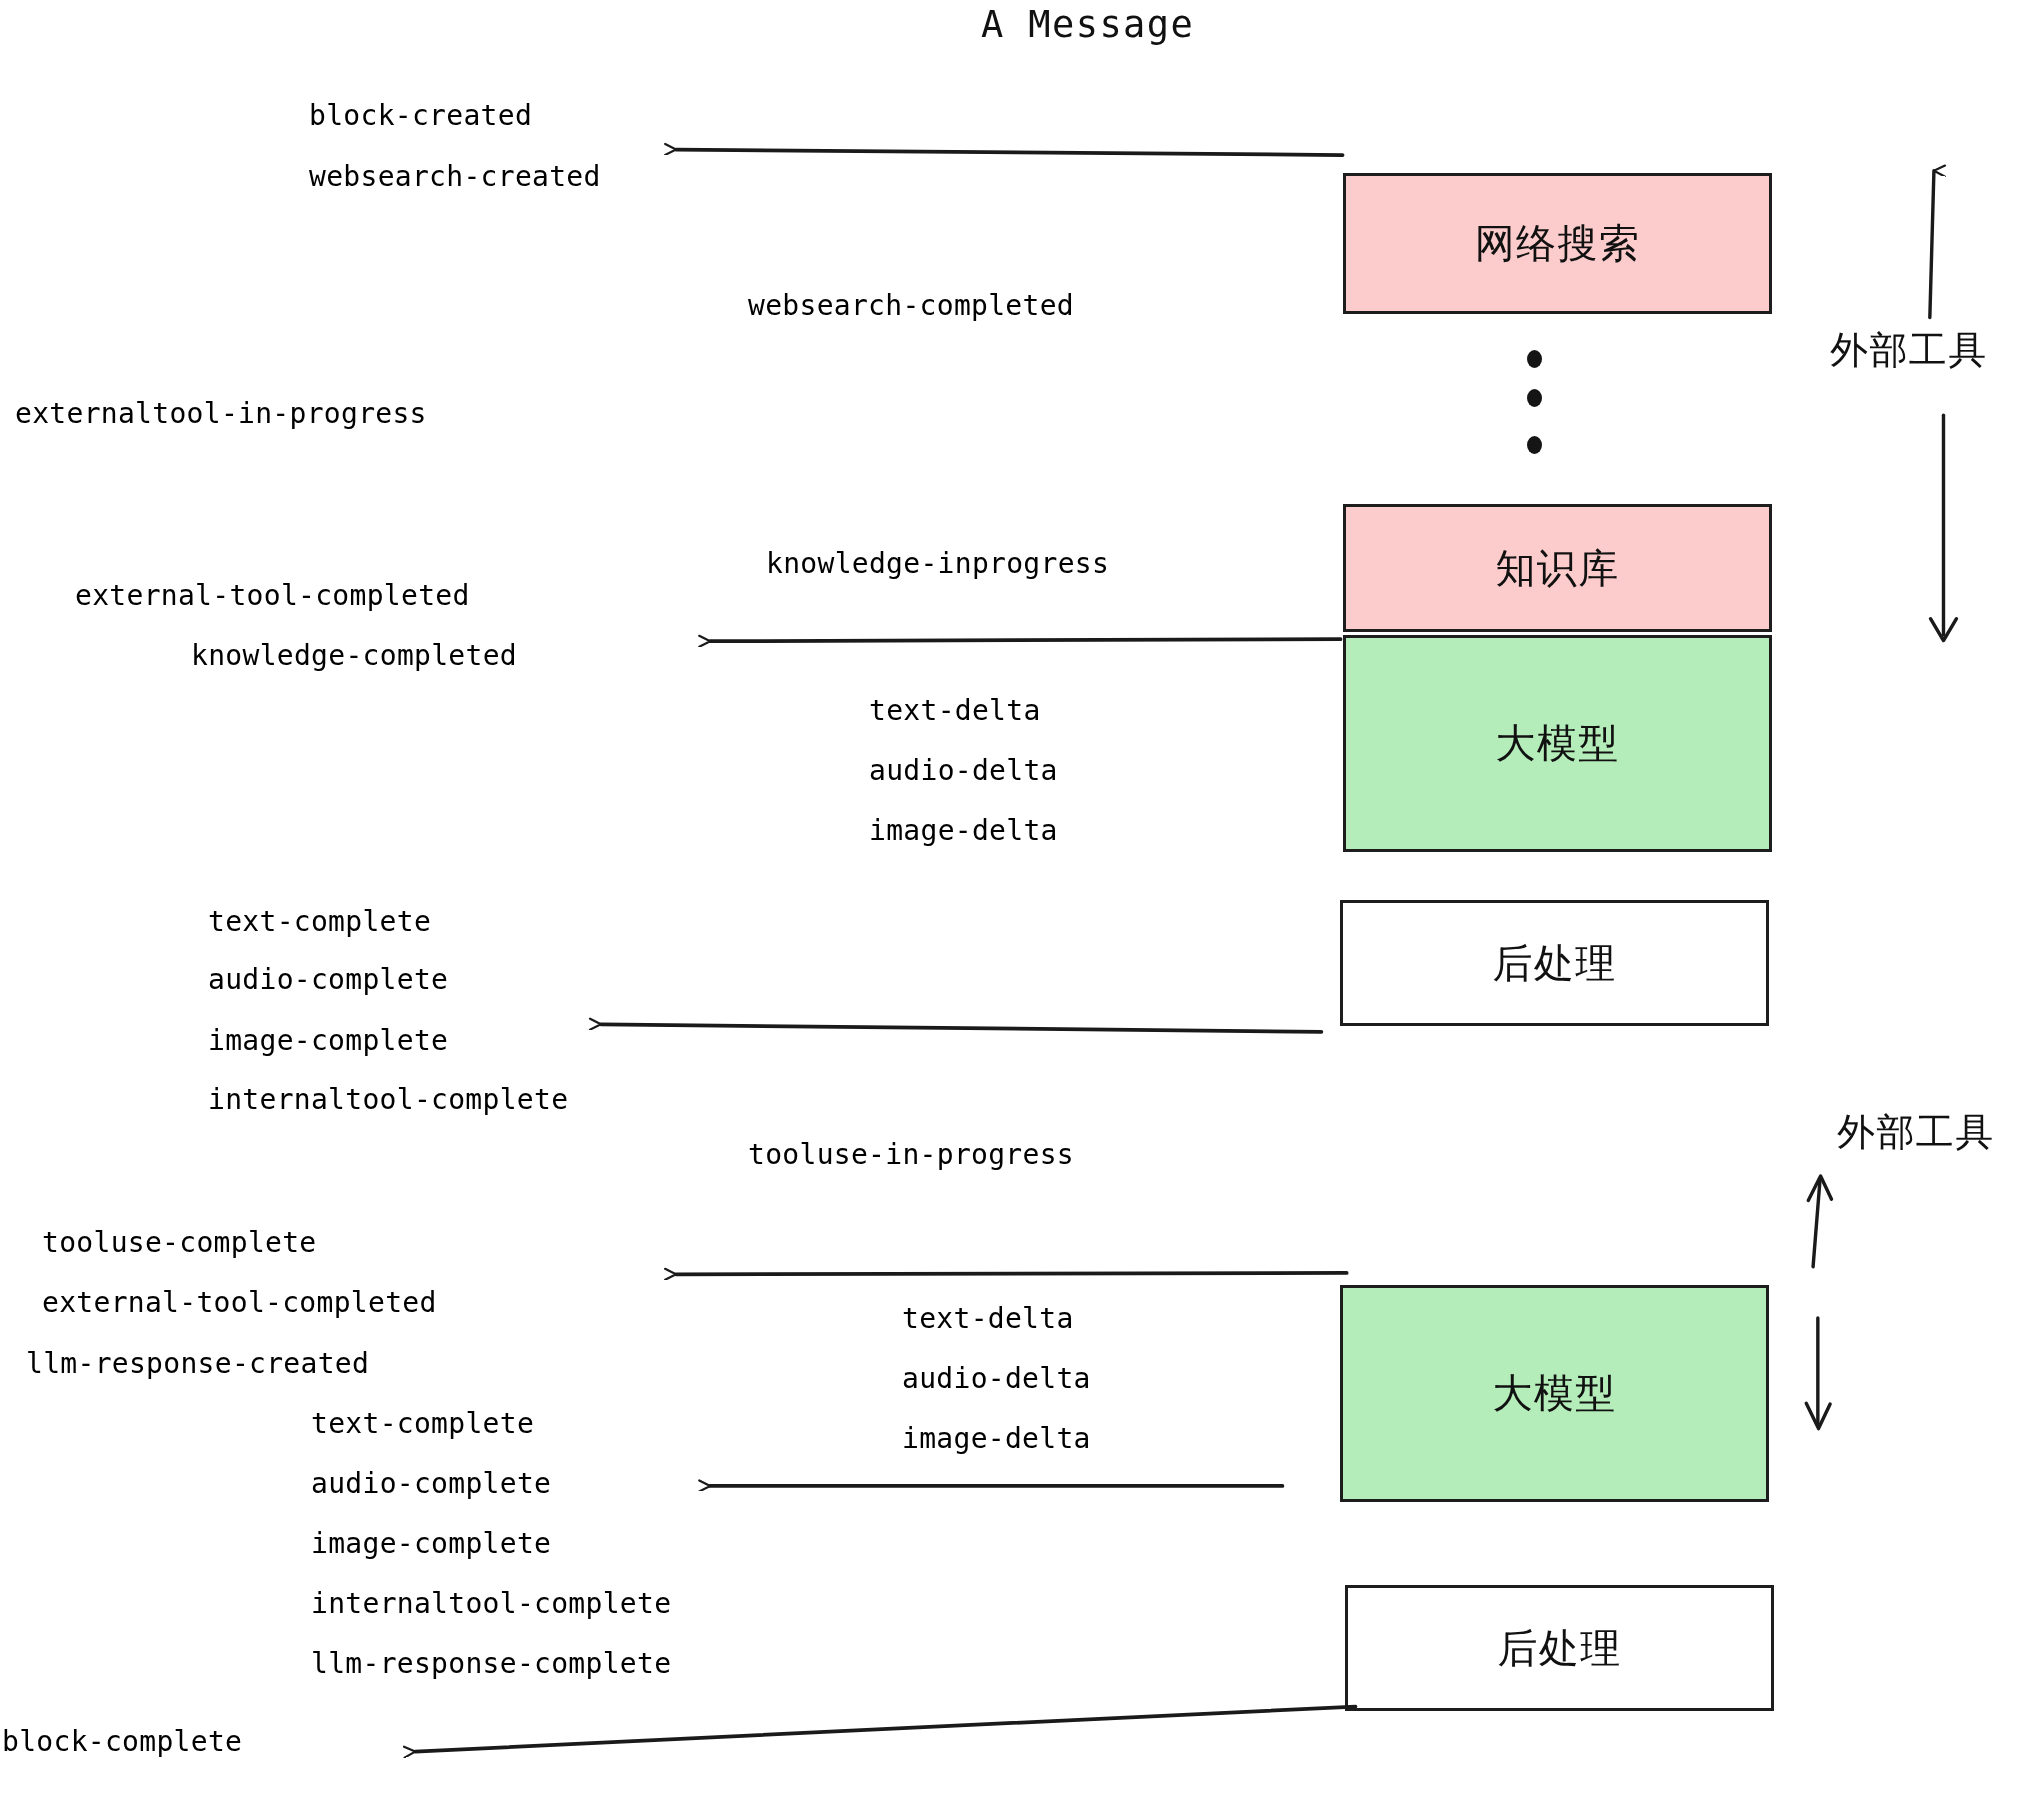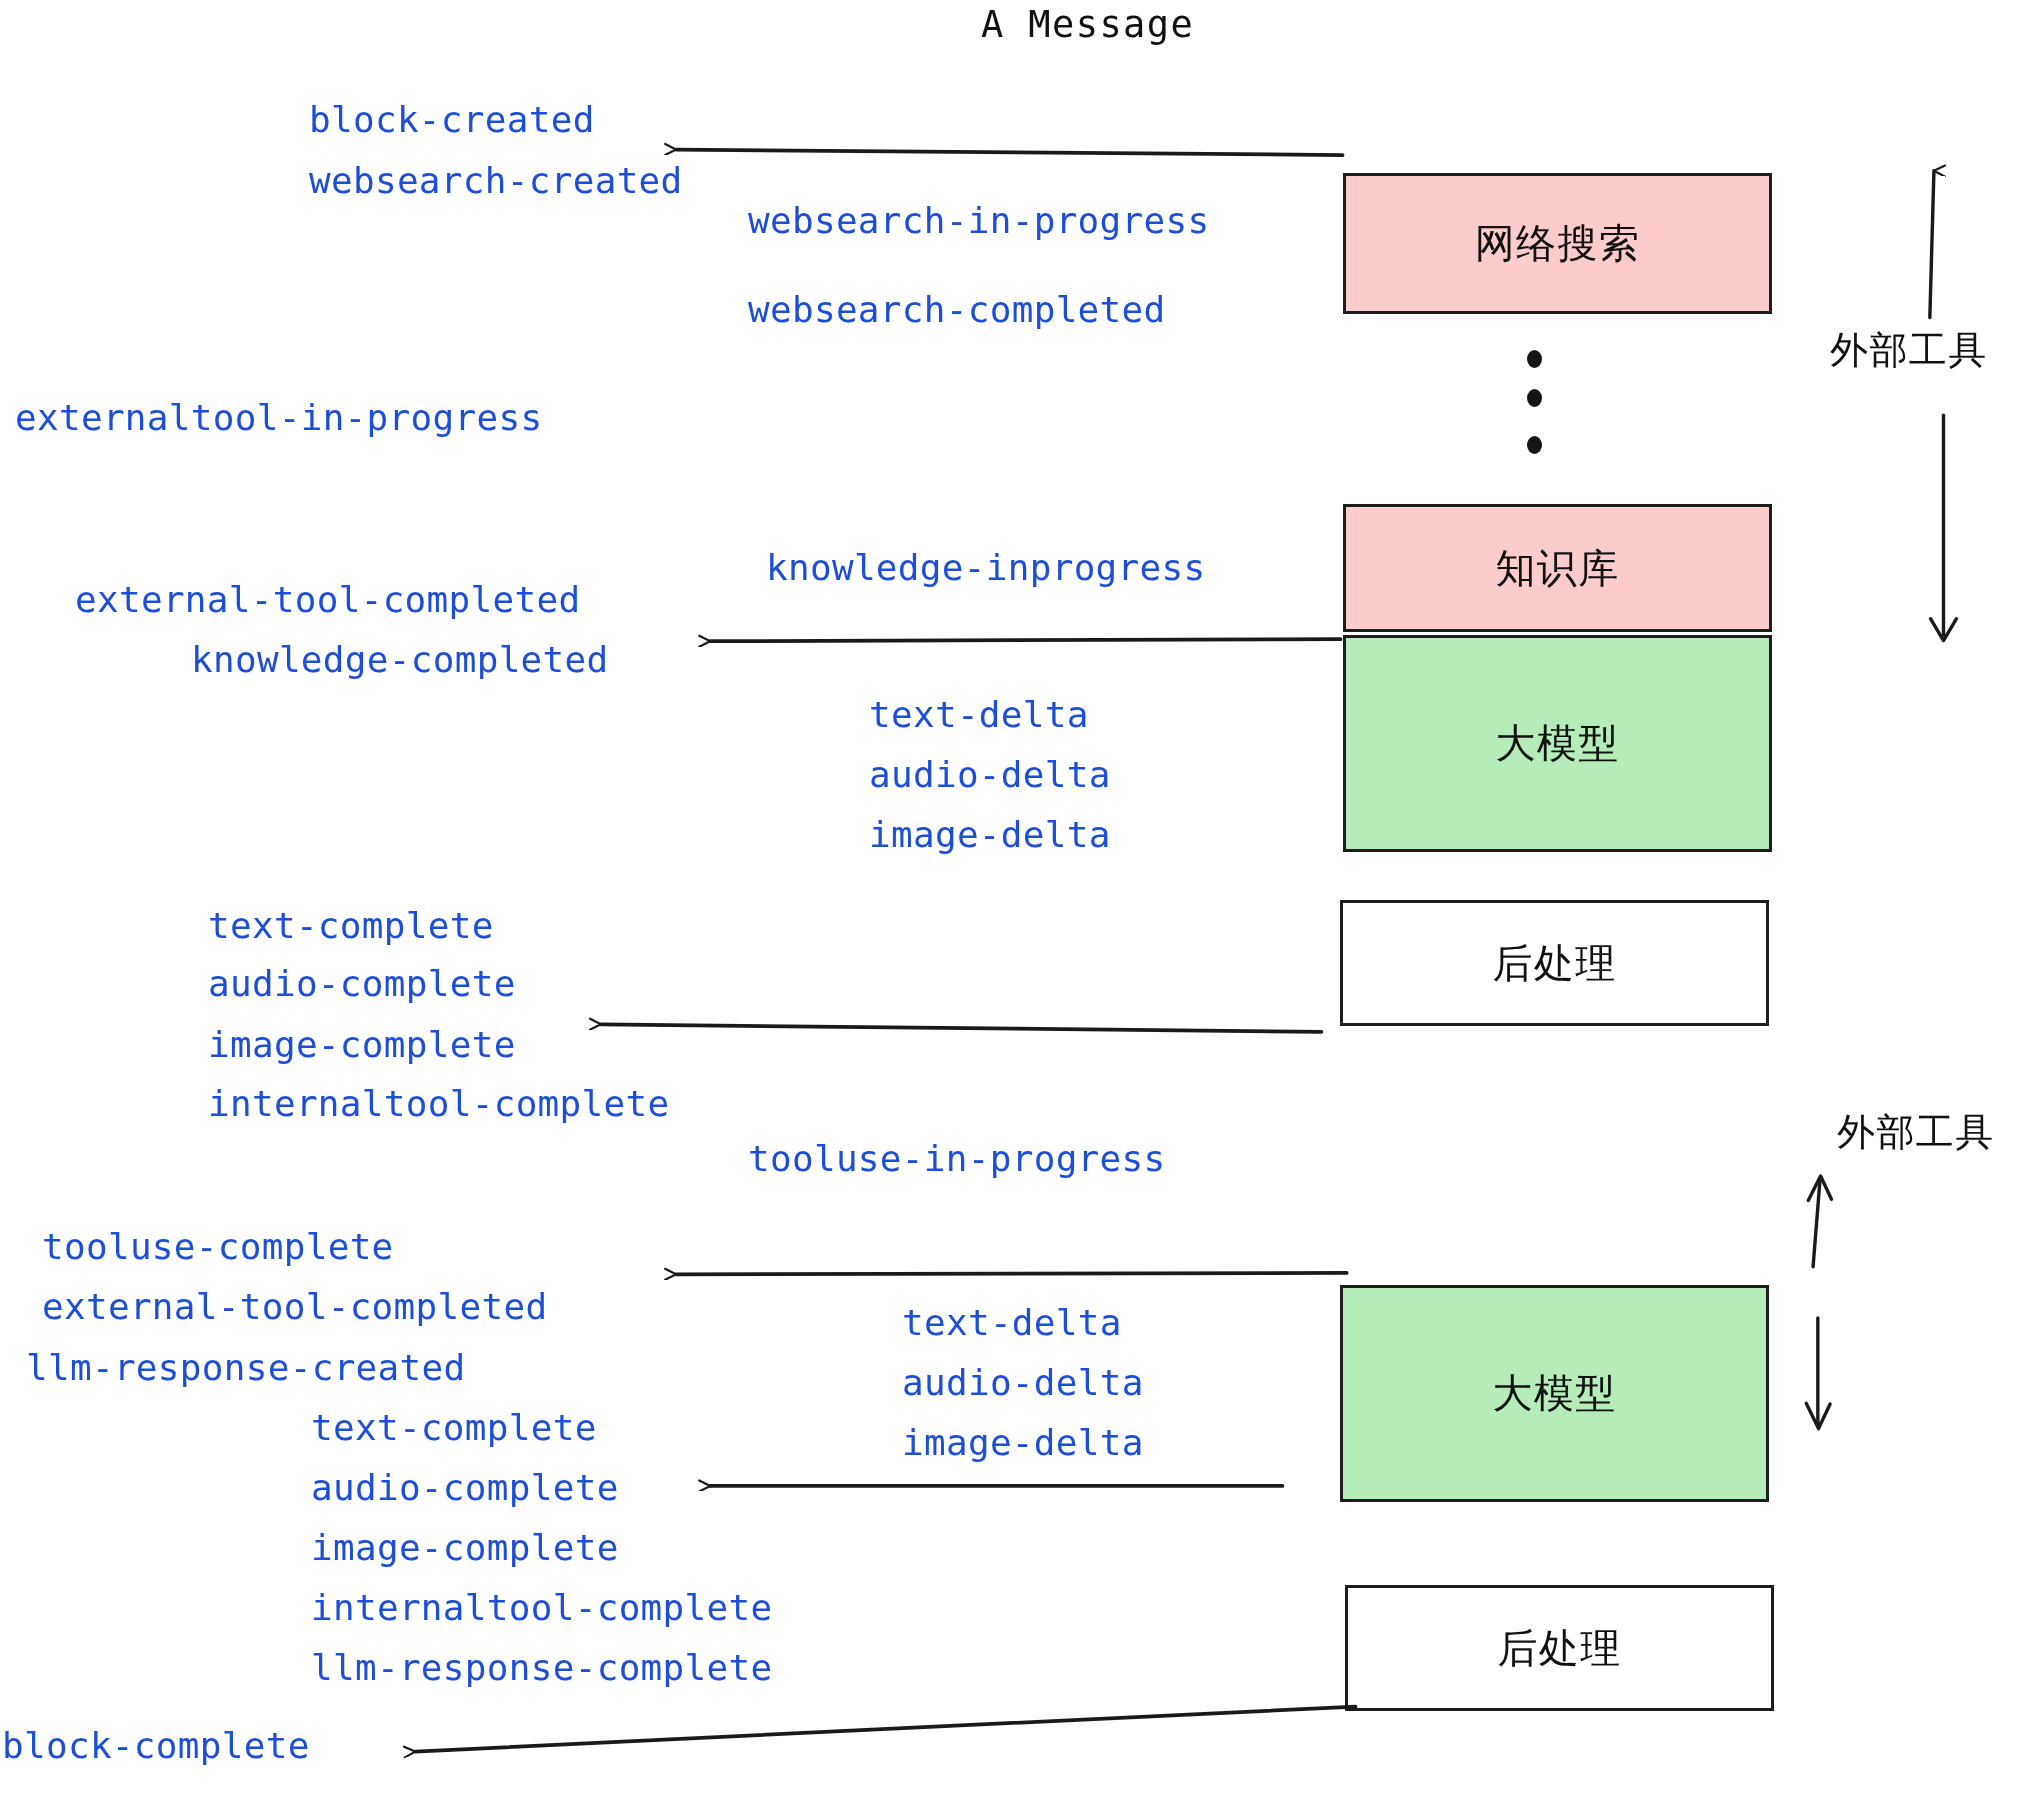--- a/index.html
+++ b/index.html
@@ -11,23 +11,23 @@
   #stage {
     position: relative;
     width: 2035px;
     height: 1796px;
     background: #ffffff;
     overflow: hidden;
   }
   .ev {
     position: absolute;
     font-family: "DejaVu Sans Mono", "Liberation Mono", monospace;
-    font-size: 36px;
+    font-size: 28px;
     letter-spacing: 0.3px;
-    color: #1d4ed8;
+    color: #000000;
     white-space: pre;
     line-height: 1;
   }
   .title {
     position: absolute;
     font-family: "DejaVu Sans Mono", "Liberation Mono", monospace;
     font-size: 37px;
     color: #111111;
     white-space: pre;
     line-height: 1;
@@ -76,21 +76,20 @@
 </style>
 </head>
 <body>
 
 <div id="stage">
 
   <div class="title" style="left:981px; top:5.5px;">A Message</div>
 
   <div class="ev" style="left:309px; top:102px;">block-created</div>
   <div class="ev" style="left:309px; top:163px;">websearch-created</div>
-  <div class="ev" style="left:748px; top:203px;">websearch-in-progress</div>
   <div class="ev" style="left:748px; top:292px;">websearch-completed</div>
 
   <div class="ev" style="left:15px; top:400px;">externaltool-in-progress</div>
 
   <div class="ev" style="left:766px; top:550px;">knowledge-inprogress</div>
   <div class="ev" style="left:75px; top:582px;">external-tool-completed</div>
   <div class="ev" style="left:191px; top:642px;">knowledge-completed</div>
 
   <div class="ev" style="left:869px; top:697px;">text-delta</div>
   <div class="ev" style="left:869px; top:757px;">audio-delta</div>

